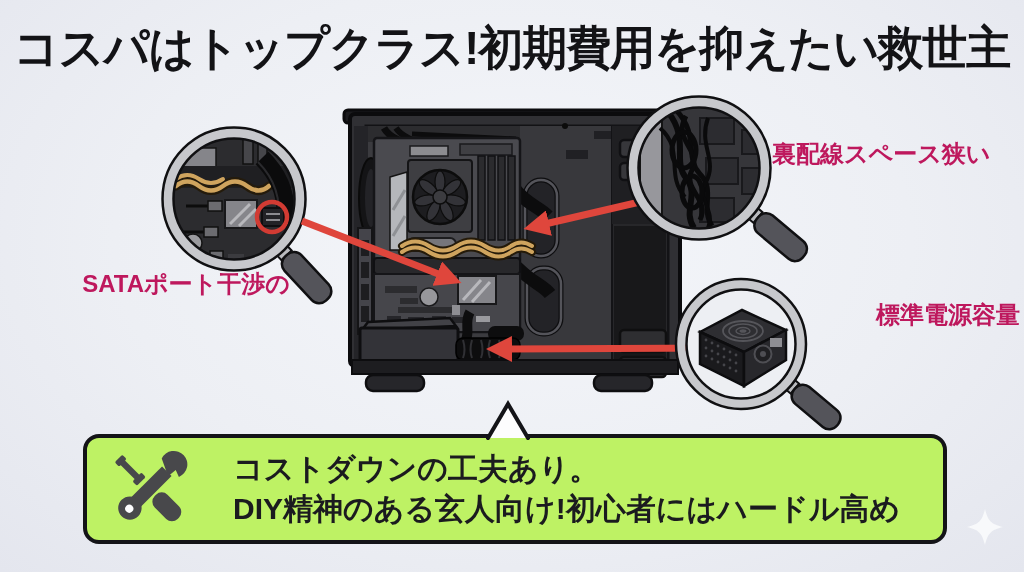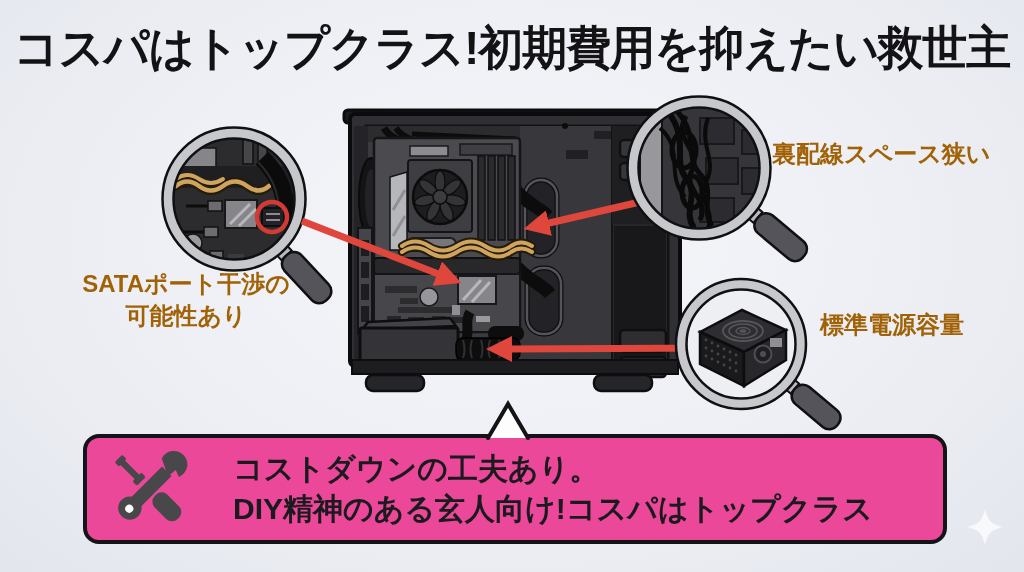--- a/index.html
+++ b/index.html
@@ -10,29 +10,29 @@
     color:#141418;
   }
   .abs{position:absolute;}
   #art{left:0;top:0;z-index:1;}
   .title{
     left:0;top:18px;width:1024px;text-align:center;z-index:5;
     font-size:45px;font-weight:900;letter-spacing:-1px;color:#131316;
     transform:scaleY(1.04);
   }
   .note{
-    z-index:5;font-weight:800;font-size:24px;line-height:32px;color:#a16207;
+    z-index:5;font-weight:800;font-size:24px;line-height:32px;color:#be185d;
     letter-spacing:0px;
   }
   .note-sata{left:40px;top:268px;width:292px;text-align:center;}
   .note-wiring{left:772px;top:138px;width:250px;text-align:left;}
-  .note-psu{left:820px;top:309px;width:200px;text-align:left;}
+  .note-psu{left:820px;top:299px;width:200px;text-align:right;}
   .bubble{
     left:83px;top:434px;width:864px;height:110px;z-index:2;
-    background:#ec4899;border:4px solid #141418;border-radius:16px;
+    background:#bef264;border:4px solid #141418;border-radius:16px;
     box-sizing:border-box;display:flex;align-items:center;
   }
   .bubble-icon{margin-left:14px;flex:0 0 auto;}
   .bubble-text{margin-left:36px;font-size:30px;line-height:40px;font-weight:900;color:#1b1b1f;}
   .pointer{left:486px;top:400px;z-index:3;}
 </style>
 </head>
 <body>
 
 <svg id="art" class="abs" width="1024" height="572" viewBox="0 0 1024 572">
@@ -291,21 +291,20 @@
 
   <line x1="302" y1="221" x2="441" y2="275" stroke="#df463c" stroke-width="7" marker-end="url(#ah)"></line>
 
   <path d="M985,509 C988,521 991,524 1003,527 C991,530 988,533 985,545 C982,533 979,530 967,527 C979,524 982,521 985,509 Z" fill="#fafbfd" opacity="0.85"></path>
 </svg>
 
 <div class="abs title">コスパはトップクラス!初期費用を抑えたい救世主</div>
 
 <div class="abs note note-sata">
   <div>SATAポート干渉の</div>
-  <div>可能性あり</div>
 </div>
 
 <div class="abs note note-wiring">
   <div>裏配線スペース狭い</div>
 </div>
 
 <div class="abs note note-psu">
   <div>標準電源容量</div>
 </div>
 
@@ -329,15 +328,15 @@
       <g transform="rotate(45 50 50)">
         <path d="M36,16 a15,15 0 1 1 28,1 L56,14 L55,25 Z"></path>
         <rect x="42.5" y="22" width="15" height="54"></rect>
         <circle cx="50" cy="80" r="13"></circle>
         <circle cx="50" cy="81" r="4.5" fill="#fdfdfe"></circle>
       </g>
     </g>
   </svg>
   <div class="bubble-text">
     <div>コストダウンの工夫あり。</div>
-    <div>DIY精神のある玄人向け!コスパはトップクラス</div>
+    <div>DIY精神のある玄人向け!初心者にはハードル高め</div>
   </div>
 </div>
 
 </body></html>

